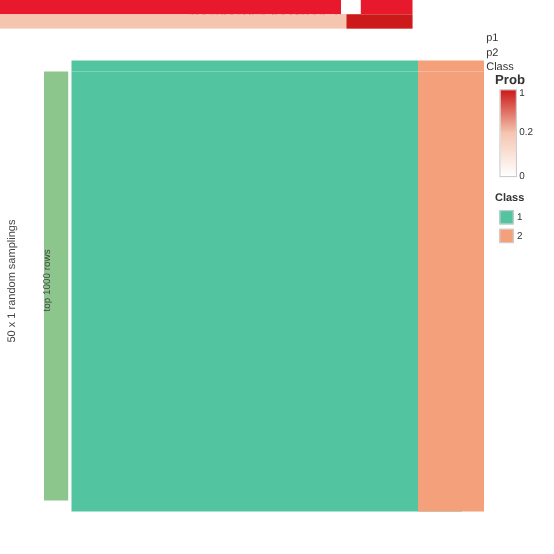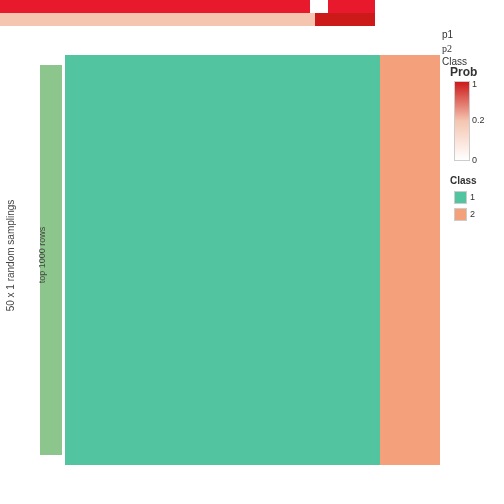--- a/index.html
+++ b/index.html
@@ -278,21 +278,21 @@
 
   <div class="bar-p1">
     <div class="bar-p1-gap"></div>
   </div>
 
   <div class="bar-p2"></div>
   <div class="bar-p2-red"></div>
 
   <div style="position:absolute; top:28px; left:442px;">
     <div style="font-size:10px;color:#333;line-height:14px;">p1</div>
-    <div style="font-size:10px;color:#333;line-height:14px;font-family:Liberation Serif, serif;">p2</div>
+    <div style="font-size:10px;color:#333;line-height:14px;">p2</div>
   </div>
 
   <div class="class-bar">
     <div class="class-bar-teal"></div>
     <div class="class-bar-orange"></div>
   </div>
 
   <div style="position:absolute; top:56px; left:442px; font-size:10px; color:#333;">Class</div>
 
   <div class="sidebar-green"></div>

